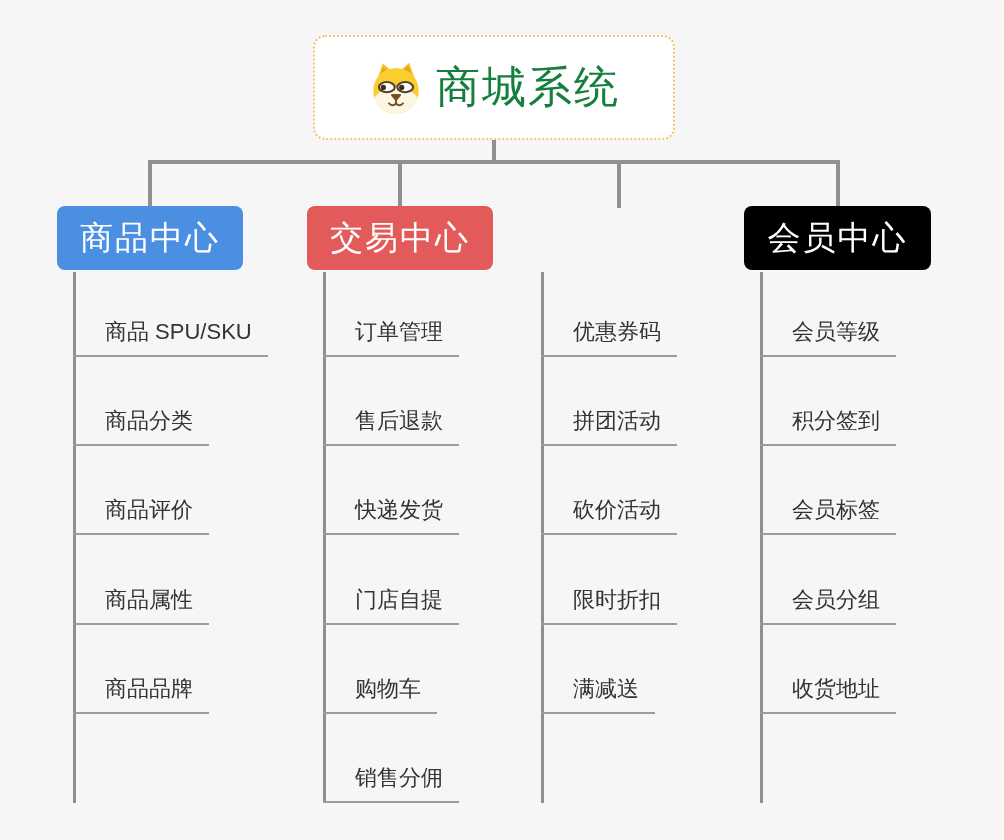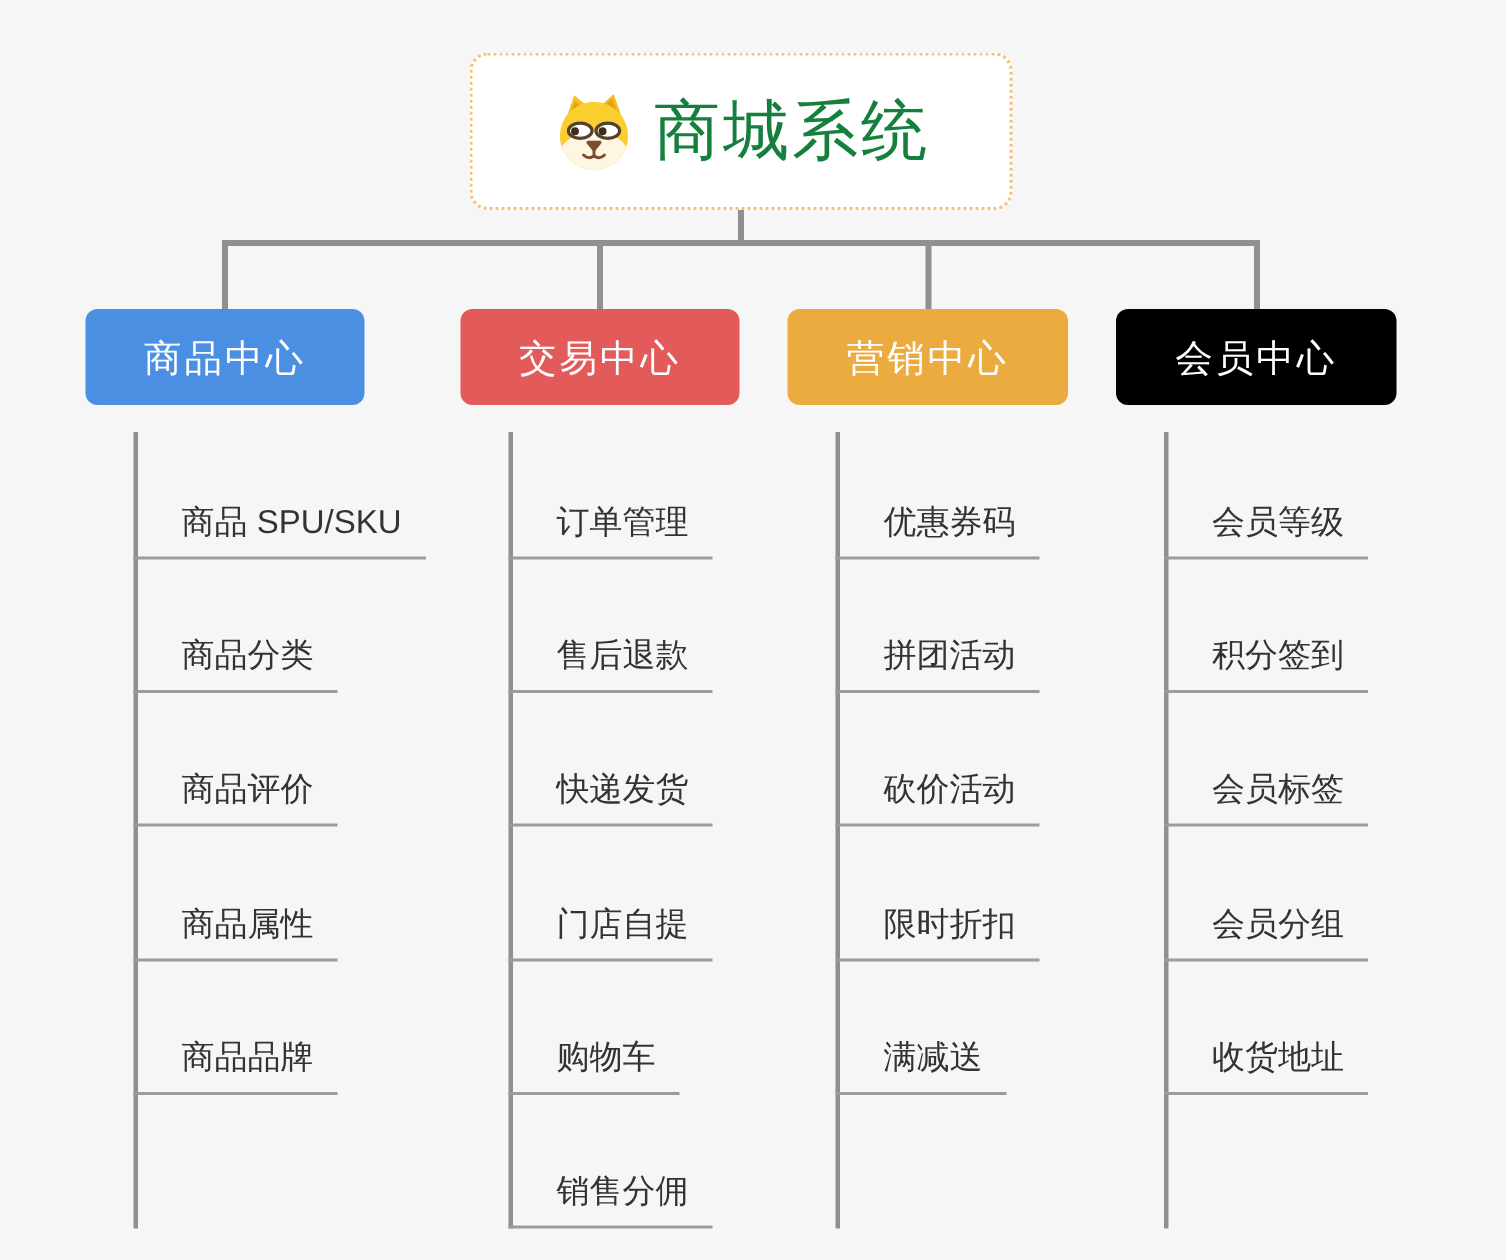--- a/index.html
+++ b/index.html
@@ -37,29 +37,29 @@
   .h-rail{left:148px;top:160px;width:692px;height:4px;}
   .drop-0{left:148px;top:160px;width:4px;height:48px;}
   .drop-1{left:398px;top:160px;width:4px;height:48px;}
   .drop-2{left:617px;top:160px;width:4px;height:48px;}
   .drop-3{left:836px;top:160px;width:4px;height:48px;}
   
   .branch-header{
     position:absolute;top:206px;height:64px;
     border-radius:8px;
     display:flex;align-items:center;justify-content:center;
-    color:#ffffff;font-size:25px;letter-spacing:2px;
+    color:#ffffff;font-size:33px;letter-spacing:2px;
     cursor:pointer;
   }
   .bh-0{left:57px;width:186px;background:#4a8fe2;}
   .bh-1{left:307px;width:186px;background:#e25a5a;}
   .bh-2{left:525px;width:187px;background:#ecab3f;}
   .bh-3{left:744px;width:187px;background:#000000;}
   
-  .branch-col{position:absolute;top:288px;width:240px;height:532px;margin-left:16px;}
+  .branch-col{position:absolute;top:272px;width:240px;height:532px;}
   .col-0{left:73px;}
   .col-1{left:323px;}
   .col-2{left:541px;padding-left:32px;}
   .col-3{left:760px;}
   .trunk{position:absolute;left:0;top:0;width:3px;height:531px;background:#8f8f8f;}
   .leaf{
     position:absolute;left:0;
     padding:0 16px 8px 32px;
     border-bottom:2px solid #9c9c9c;
     font-size:22px;line-height:30px;color:#333333;
@@ -101,21 +101,20 @@
 
   <div class="line root-drop"></div>
   <div class="line h-rail"></div>
   <div class="line drop-0"></div>
   <div class="line drop-1"></div>
   <div class="line drop-2"></div>
   <div class="line drop-3"></div>
 
   <div class="branch-header bh-0">商品中心</div>
   <div class="branch-header bh-1">交易中心</div>
-  <div class="branch-header bh-2">营销中心</div>
   <div class="branch-header bh-3">会员中心</div>
 
   <div class="branch-col col-0">
     <div class="trunk"></div>
     <div class="leaf">商品 SPU/SKU</div>
     <div class="leaf">商品分类</div>
     <div class="leaf">商品评价</div>
     <div class="leaf">商品属性</div>
     <div class="leaf">商品品牌</div>
   </div>

